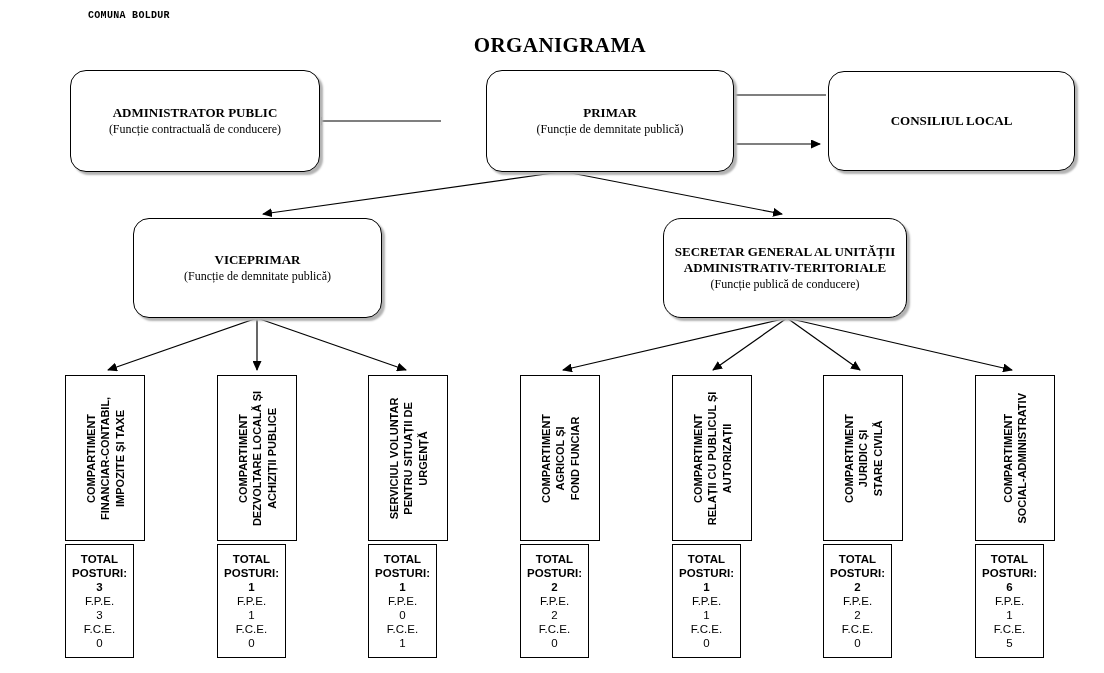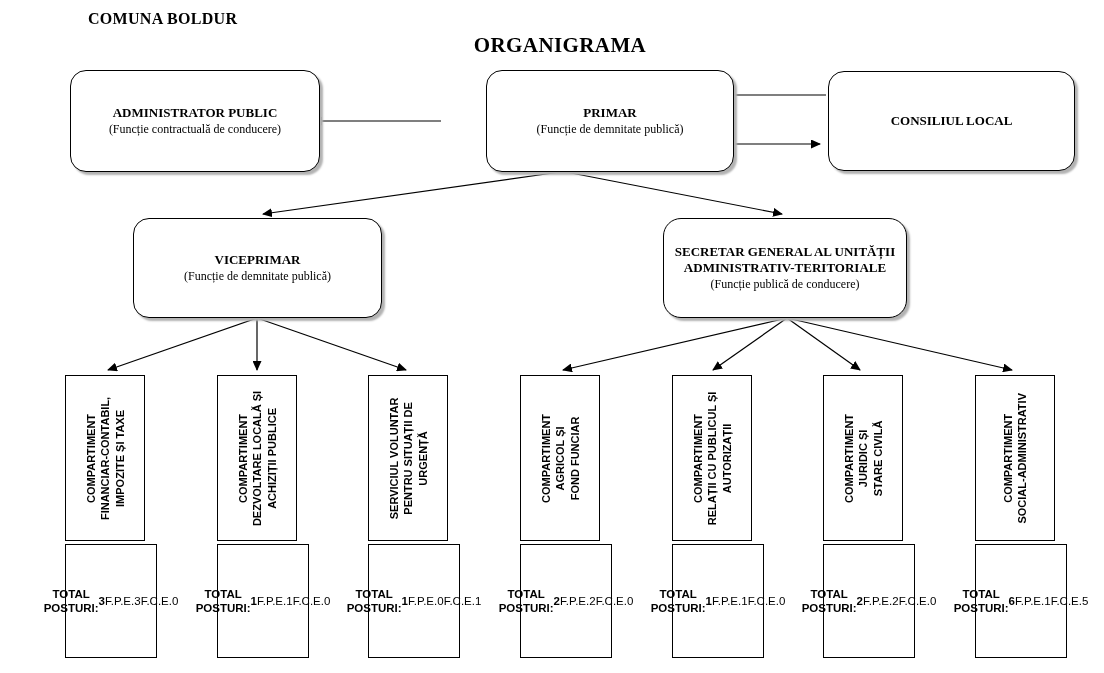--- a/index.html
+++ b/index.html
@@ -1,21 +1,21 @@
 <!DOCTYPE html>
 <html><head>
 <meta charset="utf-8">
 <style>
   html,body { margin:0; padding:0; background:#fff; }
   .canvas {
     position:relative; width:1104px; height:673px; background:#ffffff;
     font-family:"Liberation Serif", serif; color:#000; overflow:hidden;
   }
   .arrows { position:absolute; left:0; top:0; pointer-events:none; }
-  .org-name { position:absolute; left:88px; top:10px; font-weight:bold; font-size:16px; letter-spacing:.3px; }
+  .org-name { position:absolute; left:88px; top:10px; font-weight:bold; font-size:10px; letter-spacing:.3px;font-family:Liberation Mono, monospace; }
   .page-title { position:absolute; left:430px; top:33px; width:260px; text-align:center; font-weight:bold; font-size:21px; letter-spacing:.4px; }
 
   .rbox {
     position:absolute; background:#fff; border:1.5px solid #000; border-radius:16px;
     box-shadow:3px 3px 2px #b3b3b3;
     display:flex; flex-direction:column; align-items:center; justify-content:center;
     text-align:center; padding:4px 8px; box-sizing:border-box;
   }
   .rbox .title { font-weight:bold; font-size:13px; white-space:pre-line; line-height:1.25; }
   .rbox .subtitle { font-size:12px; line-height:1.25; margin-top:1px; }
@@ -31,23 +31,23 @@
     position:absolute; left:0; top:0; width:80px; height:166px;
     background:#fff; border:1.5px solid #000; box-sizing:border-box;
     display:flex; align-items:center; justify-content:center; overflow:visible;
   }
   .dept-title {
     transform:rotate(-90deg); width:158px; flex:none;
     font-family:"Liberation Sans", sans-serif; font-weight:bold; font-size:11px;
     line-height:1.3; text-align:center; white-space:pre-line;
   }
   .dept-stats-box {
-    position:absolute; left:0; top:169px; width:92px; height:114px;
+    position:absolute; left:0; top:169px; width:69px; height:114px;
     background:#fff; border:1.5px solid #000; box-sizing:border-box;
-    display:flex; flex-direction:row; align-items:center; justify-content:center;
+    display:flex; flex-direction:column; align-items:center; justify-content:center;
     font-family:"Liberation Sans", sans-serif; font-size:11.5px; line-height:14px;
     text-align:center;
   }
   .stat-line { white-space:pre-line; }
   .bold { font-weight:bold; }
 </style>
 </head>
 <body>
 
 <div class="canvas">

